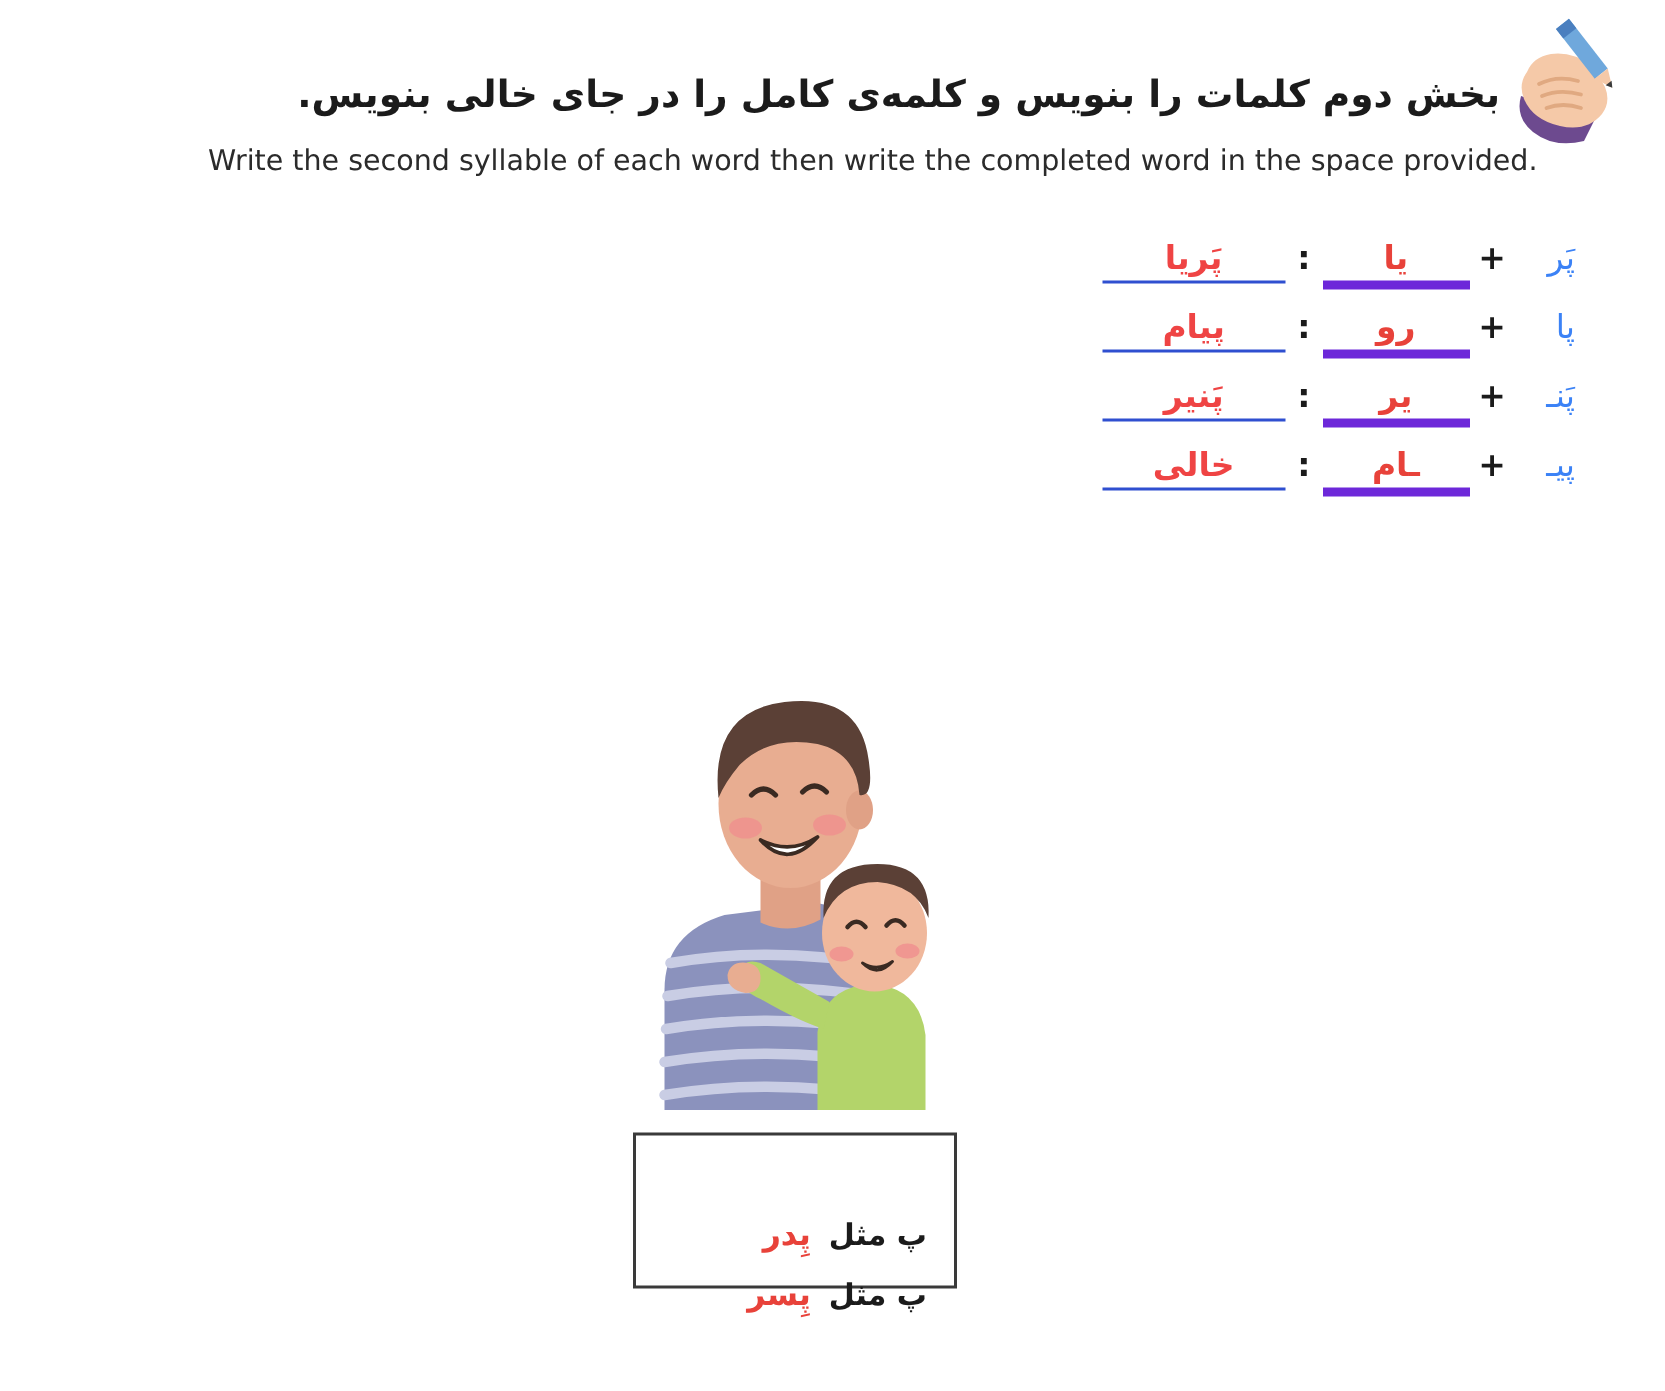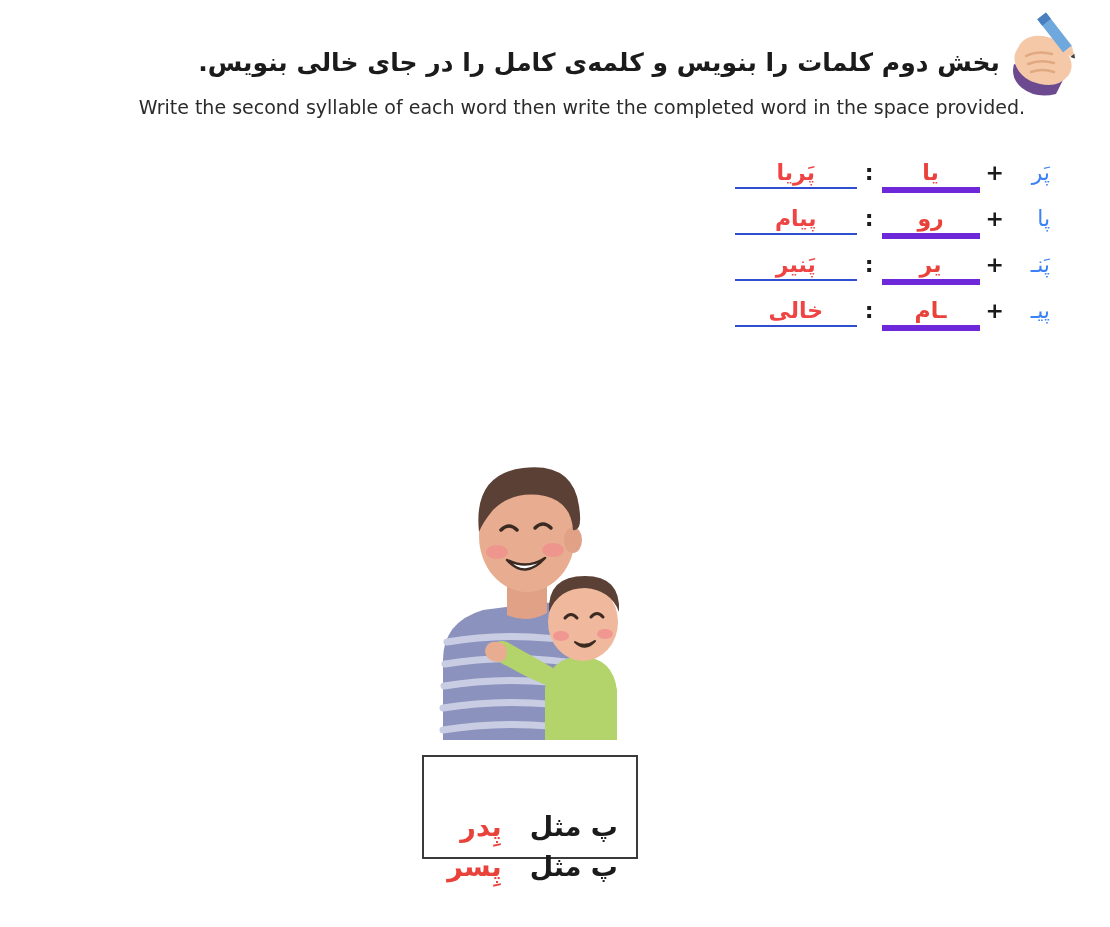--- a/index.html
+++ b/index.html
@@ -131,27 +131,27 @@
   }
   .example-line {
     display: flex;
     flex-direction: row;
     align-items: baseline;
     justify-content: flex-start;
     height: 40px;
     font-family: "DejaVu Sans", sans-serif;
   }
   .example-label {
-    font-size: 27px;
-    font-weight: bold;
-    color: #1b1b1b;
-    margin-left: 28px;
+    font-size: 20px;
+    font-weight: bold;
+    color: #1b1b1b;
+    margin-left: 12px;
   }
   .example-word {
-    font-size: 27px;
+    font-size: 21px;
     font-weight: bold;
     color: #e8423a;
     margin-top: 44px;
   }
 </style>
 </head>
 <body>
 
 <div class="pencil-icon">
   <svg viewBox="0 0 96 96" width="96" height="96" xmlns="http://www.w3.org/2000/svg">

